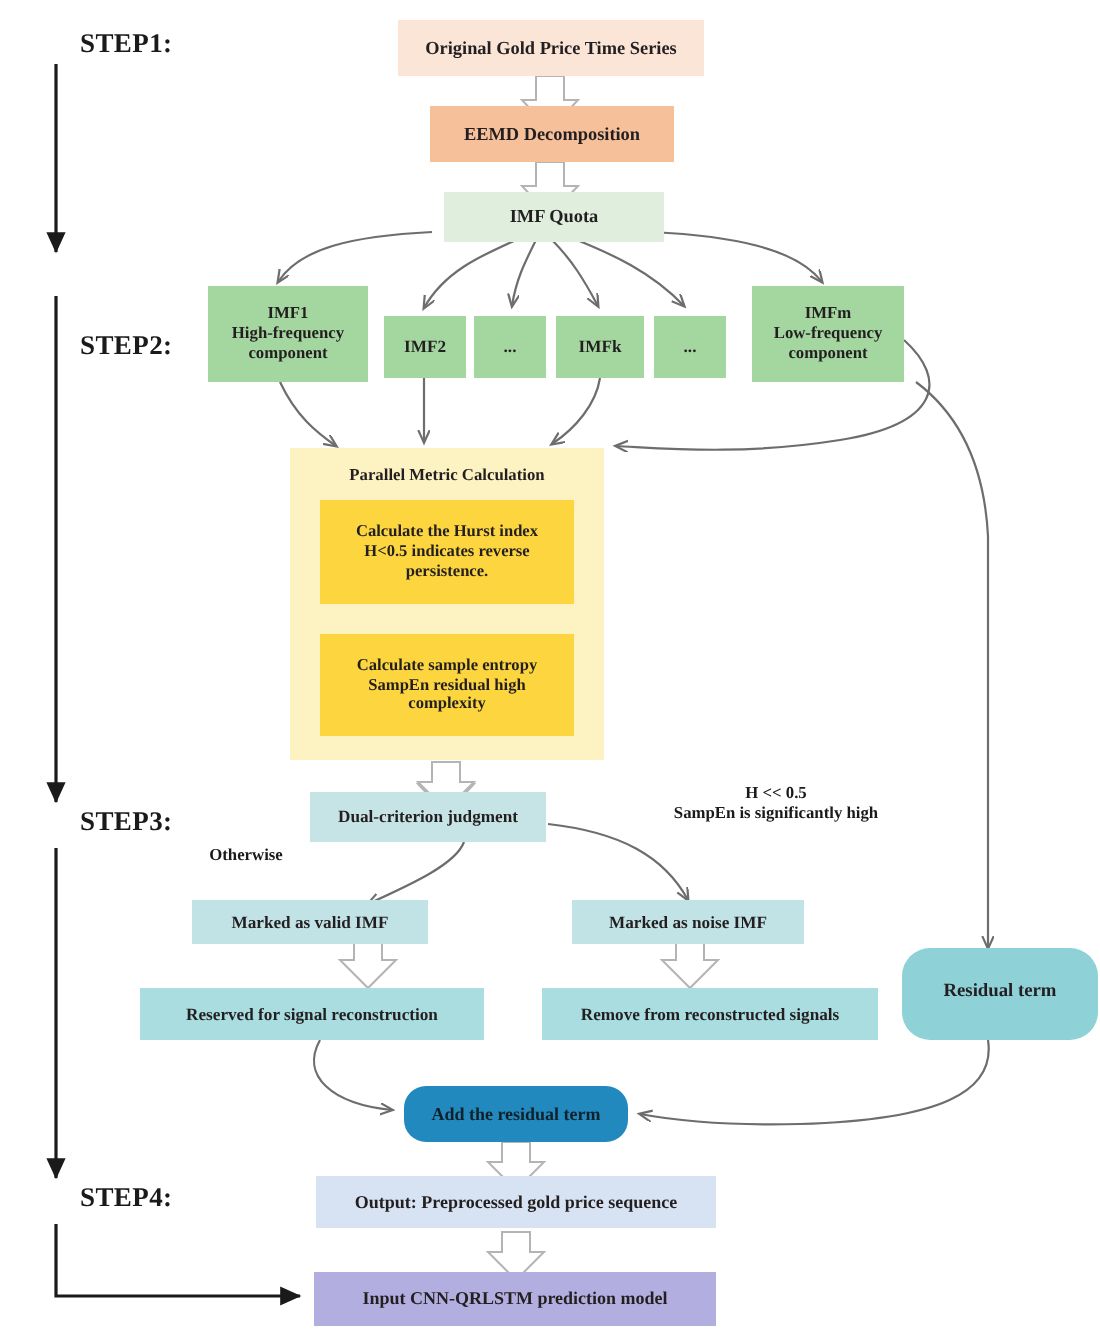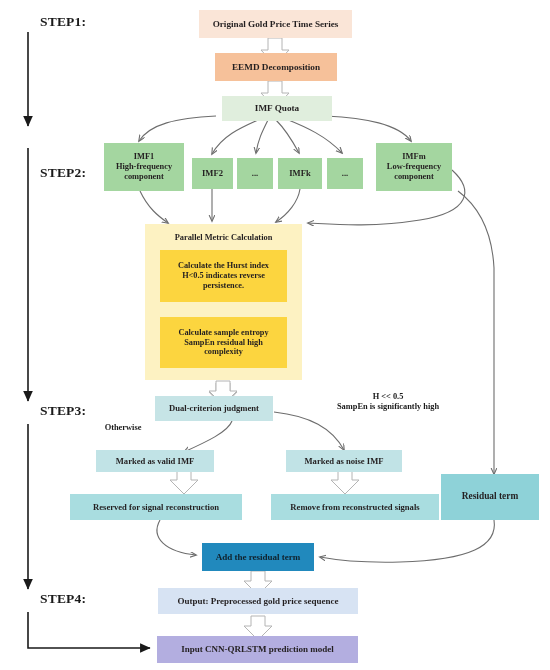--- a/index.html
+++ b/index.html
@@ -140,25 +140,25 @@
   </div>
 
   <div class="node" style="left:70px;top:494px;width:172px;height:26px;background:#a9dde0;font-size:8.6px;">
     <span>Reserved for signal reconstruction</span>
   </div>
 
   <div class="node" style="left:271px;top:494px;width:168px;height:26px;background:#a9dde0;font-size:8.6px;">
     <span>Remove from reconstructed signals</span>
   </div>
 
-  <div class="node" style="left:441px;top:474px;width:98px;height:46px;background:#8ed2d8;font-size:9.4px;">
+  <div class="node" style="left:451px;top:474px;width:98px;height:46px;background:#8ed2d8;font-size:9.4px;border-radius:14px;">
     <span>Residual term</span>
   </div>
 
-  <div class="node" style="left:202px;top:543px;width:112px;height:28px;background:#2189bd;font-size:9px;color:#10212c;">
+  <div class="node" style="left:202px;top:543px;width:112px;height:28px;background:#2189bd;font-size:9px;color:#10212c;border-radius:11px;">
     <span>Add the residual term</span>
   </div>
 
   <div class="node" style="left:158px;top:588px;width:200px;height:26px;background:#d7e3f3;font-size:9px;">
     <span>Output: Preprocessed gold price sequence</span>
   </div>
 
   <div class="node" style="left:157px;top:636px;width:201px;height:27px;background:#b3aee0;font-size:9px;">
     <span>Input CNN-QRLSTM prediction model</span>
   </div>

